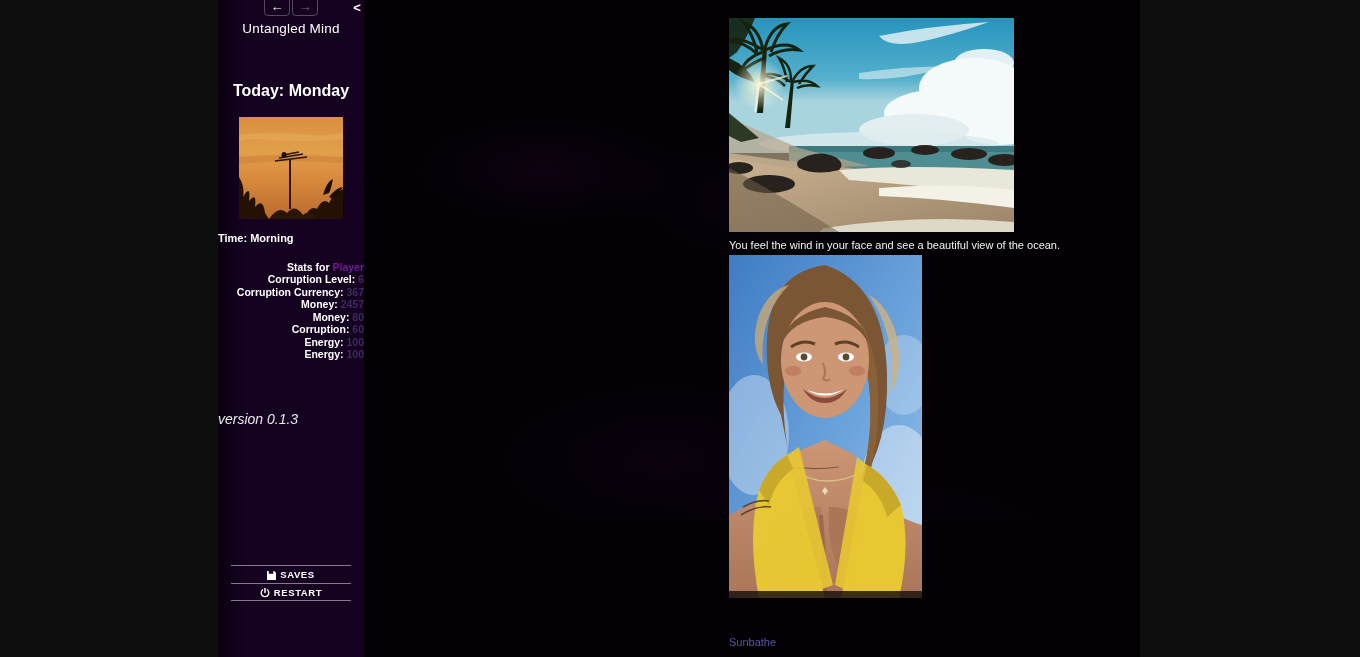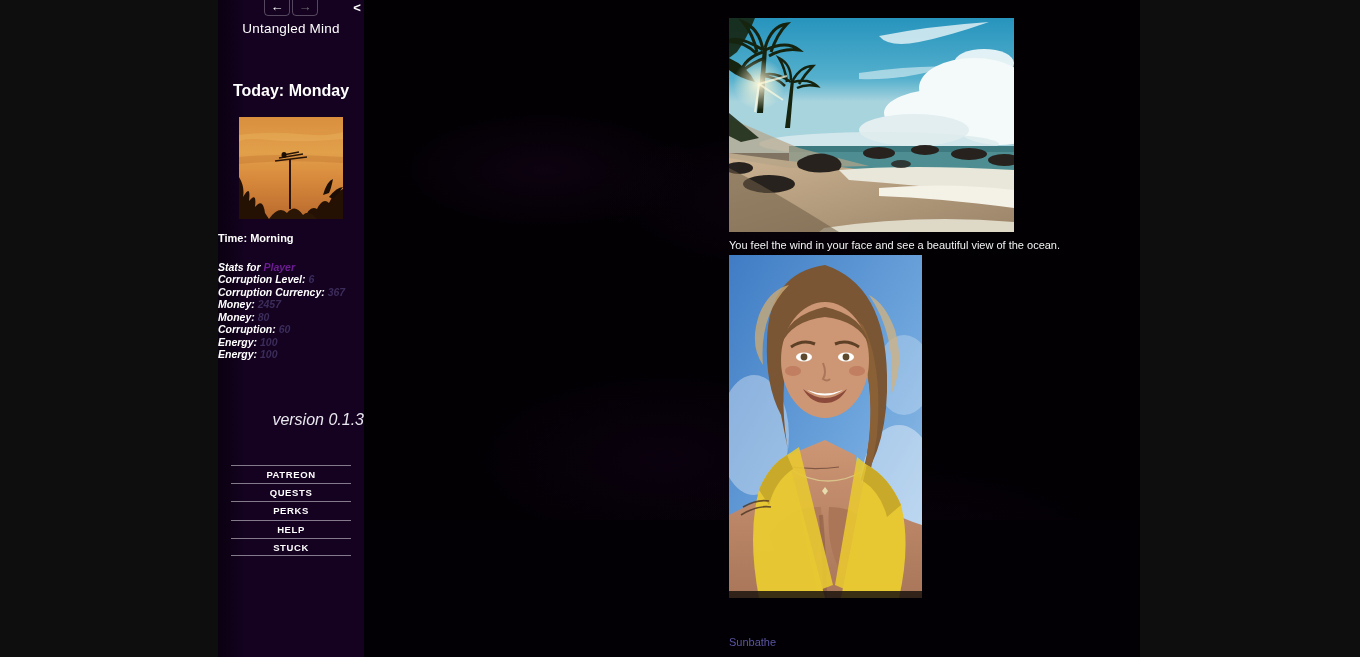--- a/index.html
+++ b/index.html
@@ -26,27 +26,27 @@
 
   .side-title { position:absolute; top:21px; width:100%; text-align:center;
                 font-size:13.5px; font-weight:normal; letter-spacing:0.2px; }
   .today { position:absolute; top:82px; width:100%; text-align:center;
            font-size:16px; font-weight:bold; }
 
   .time-img { position:absolute; top:117px; left:21px; width:104px; height:102px; overflow:hidden; }
   .time-label { position:absolute; top:232px; width:100%; text-align:left;
                 font-size:11px; font-weight:bold; }
 
-  .stats { position:absolute; top:261px; width:100%; text-align:left;
-           font-size:10.5px; font-weight:bold; line-height:12.45px;font-style:italic; }
+  .stats { position:absolute; top:261px; width:100%; text-align:right;
+           font-size:10.5px; font-weight:bold; line-height:12.45px; }
   .stat-val { color:#3b2c5a; font-weight:bold; }
   .player-link { color:#6d1d92; cursor:pointer; }
 
-  .version { position:absolute; top:411px; width:100%; text-align:right;
-             font-size:16px; font-style:italic; color:#e8e8ee; }
+  .version { position:absolute; top:411px; width:100%; text-align:left;
+             font-size:14px; font-style:italic; color:#e8e8ee; }
 
   .menu { position:absolute; left:13px; width:120px; }
   #menu-main { top:465px; }
   #menu-sys  { top:565px; }
   .menu-item { height:18.2px; line-height:18.2px; text-align:center; color:#fff;
                font-size:9.5px; font-weight:bold; letter-spacing:0.6px;
                border-top:1px solid rgba(225,222,232,0.55); cursor:pointer; }
   .menu-item:last-child { border-bottom:1px solid rgba(225,222,232,0.55); }
   .menu-item .mi { display:inline-block; vertical-align:-2px; margin-right:4px; }
 
@@ -122,28 +122,38 @@
         <div><span>Corruption Currency: </span><span class="stat-val">367</span></div>
         <div><span>Money: </span><span class="stat-val">2457</span></div>
         <div><span>Money: </span><span class="stat-val">80</span></div>
         <div><span>Corruption: </span><span class="stat-val">60</span></div>
         <div><span>Energy: </span><span class="stat-val">100</span></div>
         <div><span>Energy: </span><span class="stat-val">100</span></div>
       </div>
 
       <div class="version">version 0.1.3</div>
 
-      <div class="menu" id="menu-main">
-        <div class="menu-item">PATREON</div>
-        <div class="menu-item">QUESTS</div>
-        <div class="menu-item">PERKS</div>
-        <div class="menu-item">HELP</div>
-        <div class="menu-item">STUCK</div>
-      </div>
-
+
+      <div class="menu" id="menu-sys">
+        <div class="menu-item">
+          <span class="mi">
+            <svg width="9" height="9" viewBox="0 0 10 10">
+                <path d="M0,0 H8 L10,2 V10 H0 Z M2,0 V3 H7 V0 Z M2,6 H8 V10 H2 Z" fill="#fff"></path>
+              </svg>
+          </span><span>SAVES</span>
+        </div>
+        <div class="menu-item">
+          <span class="mi">
+            <svg width="10" height="10" viewBox="0 0 12 12">
+                <path d="M6,0.5 V5.5" stroke="#fff" stroke-width="1.8" stroke-linecap="round"></path>
+                <path d="M3.2,2.2 A4.6,4.6 0 1 0 8.8,2.2" stroke="#fff" stroke-width="1.6" fill="none" stroke-linecap="round"></path>
+              </svg>
+          </span><span>RESTART</span>
+        </div>
+      </div>
     </div>
 
     <div id="passage">
       <div id="content">
 
         <div class="img-frame" id="beach-img">
           <svg width="285" height="214" viewBox="0 0 285 214">
             <defs>
               <linearGradient id="sky" x1="0" y1="0" x2="0" y2="1">
                 <stop offset="0" stop-color="#2794bd"></stop>

